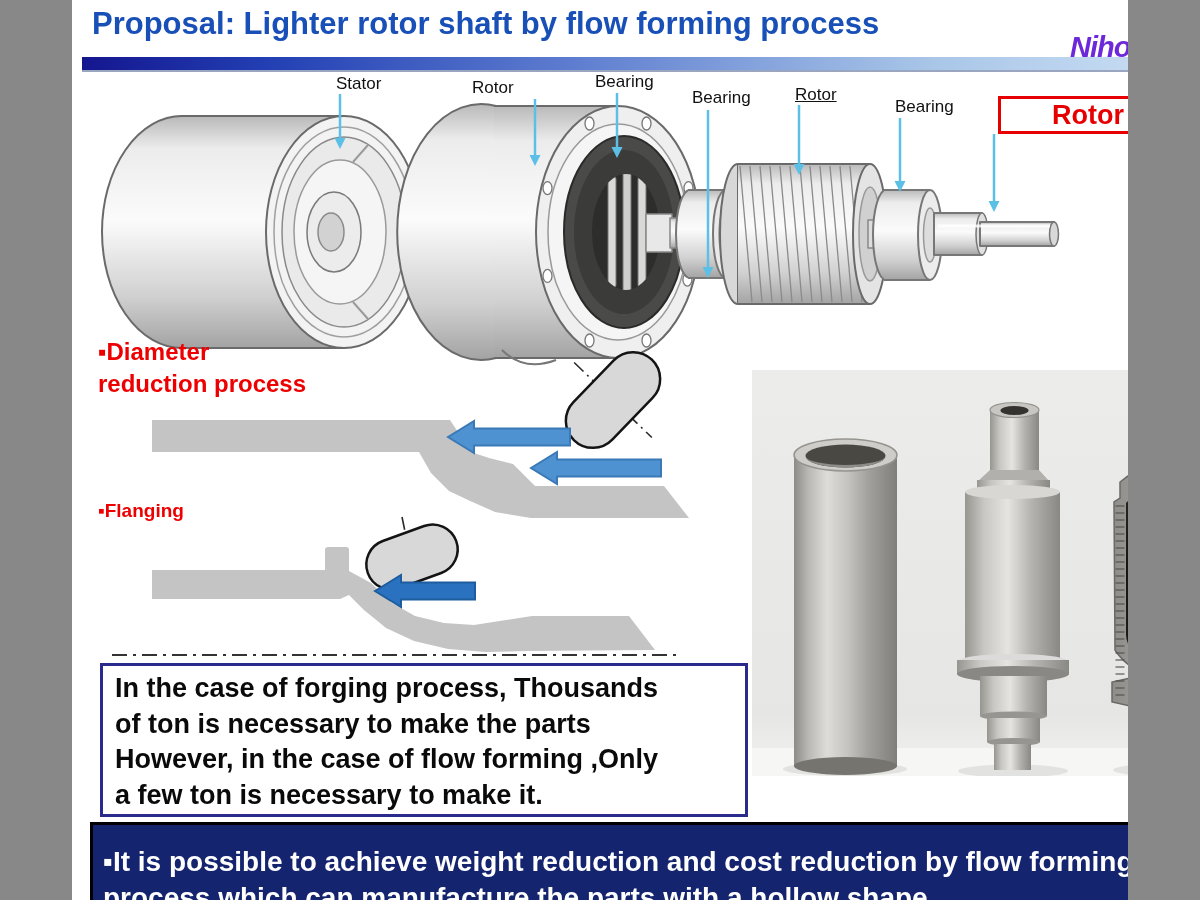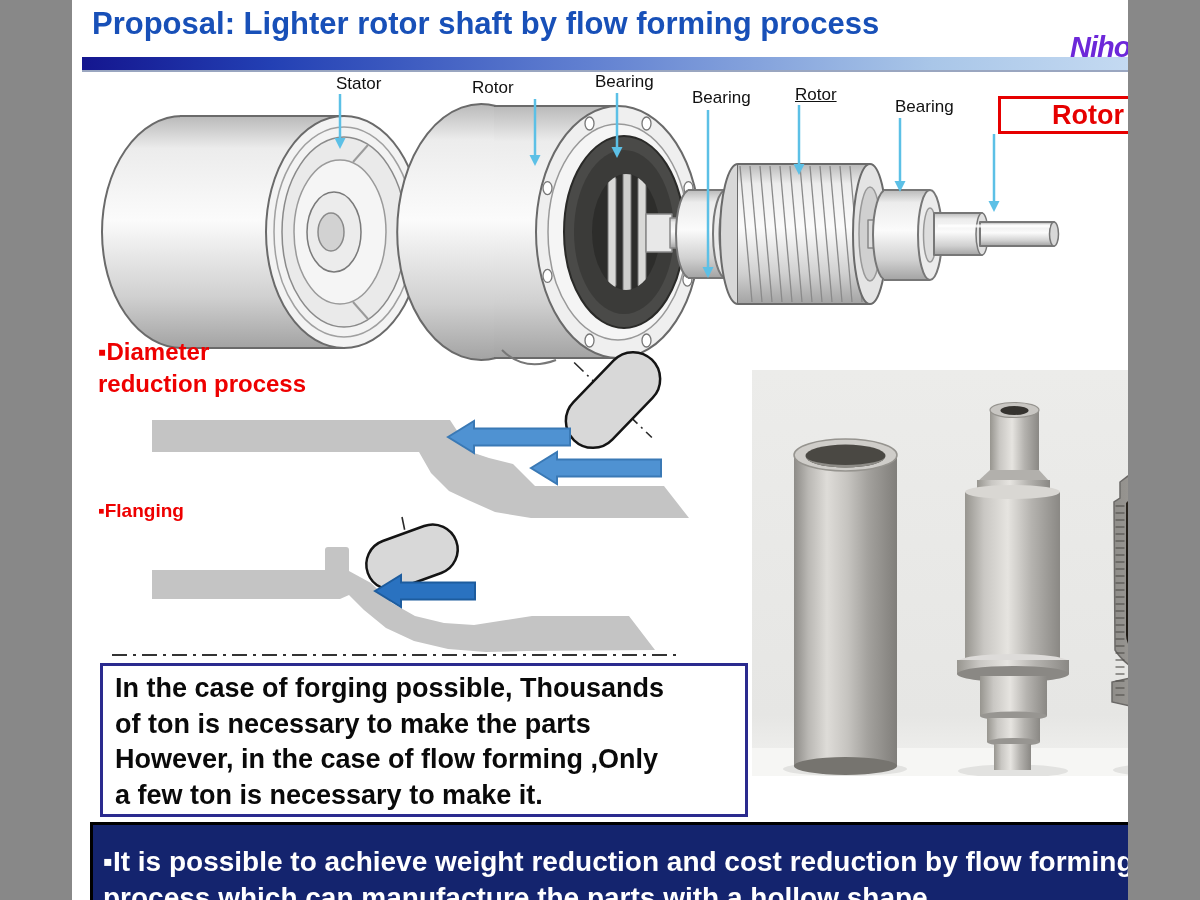--- a/index.html
+++ b/index.html
@@ -314,20 +314,20 @@
              Q460,275 450,284 L443,295 L443,334 L440,345 L440,396 L394,396 L394,345 L391,334
              L391,295 L384,284 Q374,275 374,265 L374,133 L379,128 L379,118 L386,112 Q394,106 394,98 Z"></path>
         <line x1="368" y1="135" x2="368" y2="330" stroke="#504e4a" stroke-width="9" stroke-dasharray="2 5" opacity="0.55"></line>
         <line x1="466" y1="135" x2="466" y2="330" stroke="#504e4a" stroke-width="9" stroke-dasharray="2 5" opacity="0.55"></line>
         <line x1="388" y1="33" x2="388" y2="96" stroke="#504e4a" stroke-width="8" stroke-dasharray="2 5" opacity="0.5"></line>
         <line x1="446" y1="33" x2="446" y2="96" stroke="#504e4a" stroke-width="8" stroke-dasharray="2 5" opacity="0.5"></line>
       </g>
     </svg>
   </div>
 
-  <div class="abs info-box">In the case of forging possible, Thousands
+  <div class="abs info-box">In the case of forging process, Thousands
 of ton is necessary to make the parts
 However, in the case of flow forming ,Only
 a few ton is necessary to make it.</div>
   <div class="abs conclusion-box">▪It is possible to achieve weight reduction and cost reduction by flow forming
 process which can manufacture the parts with a hollow shape</div>
 
 </div>
 
 </body></html>

